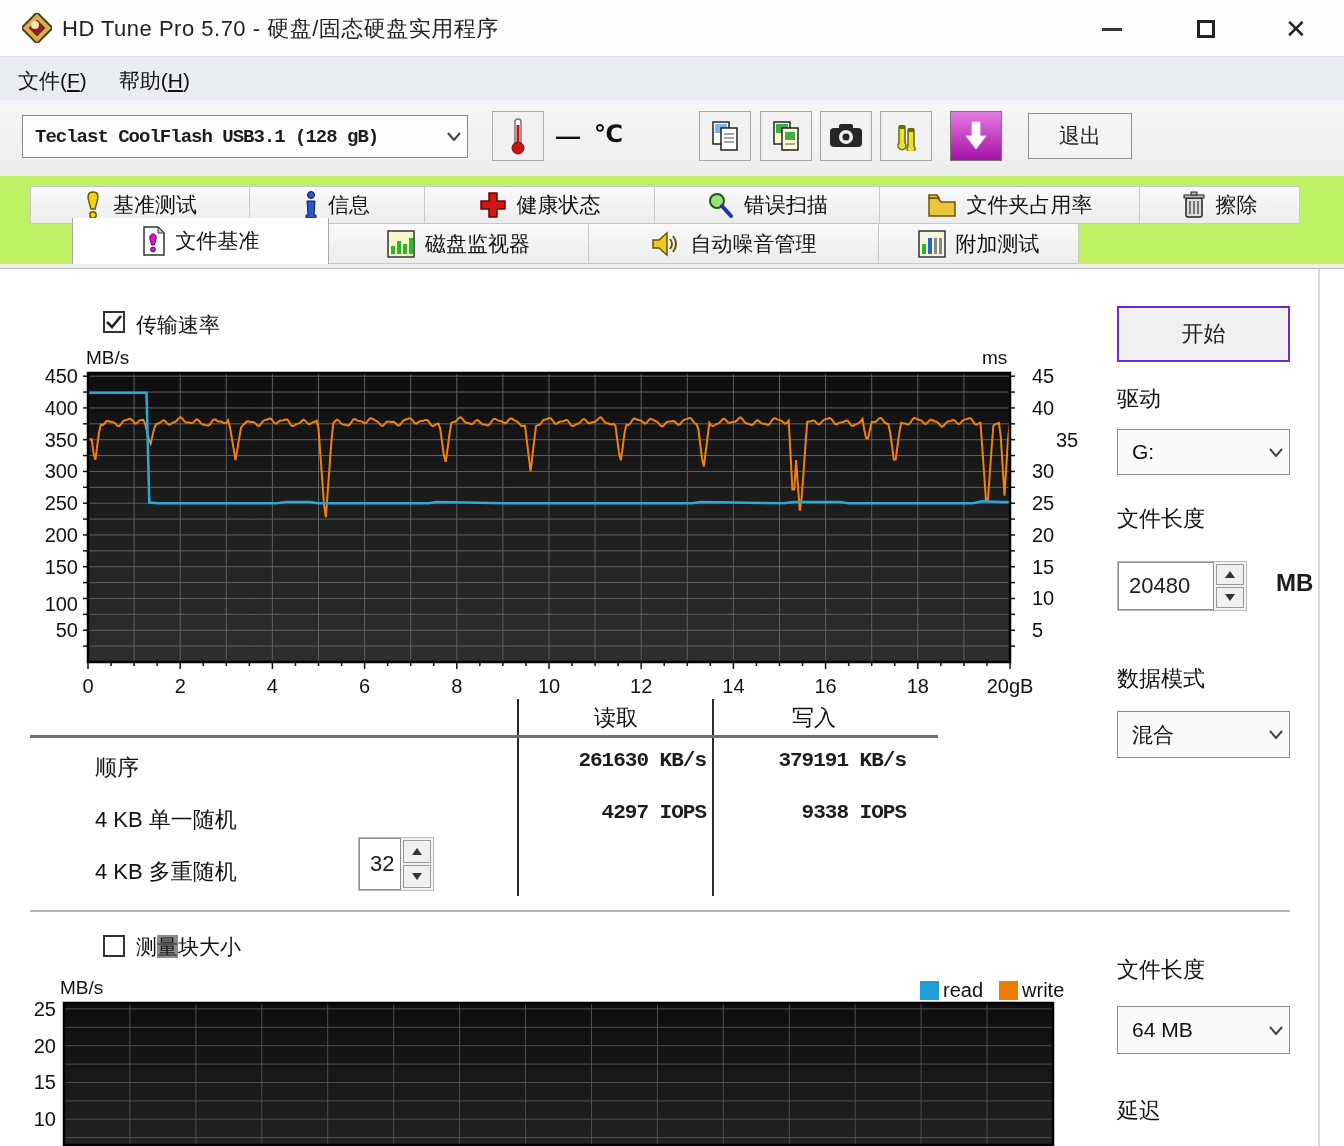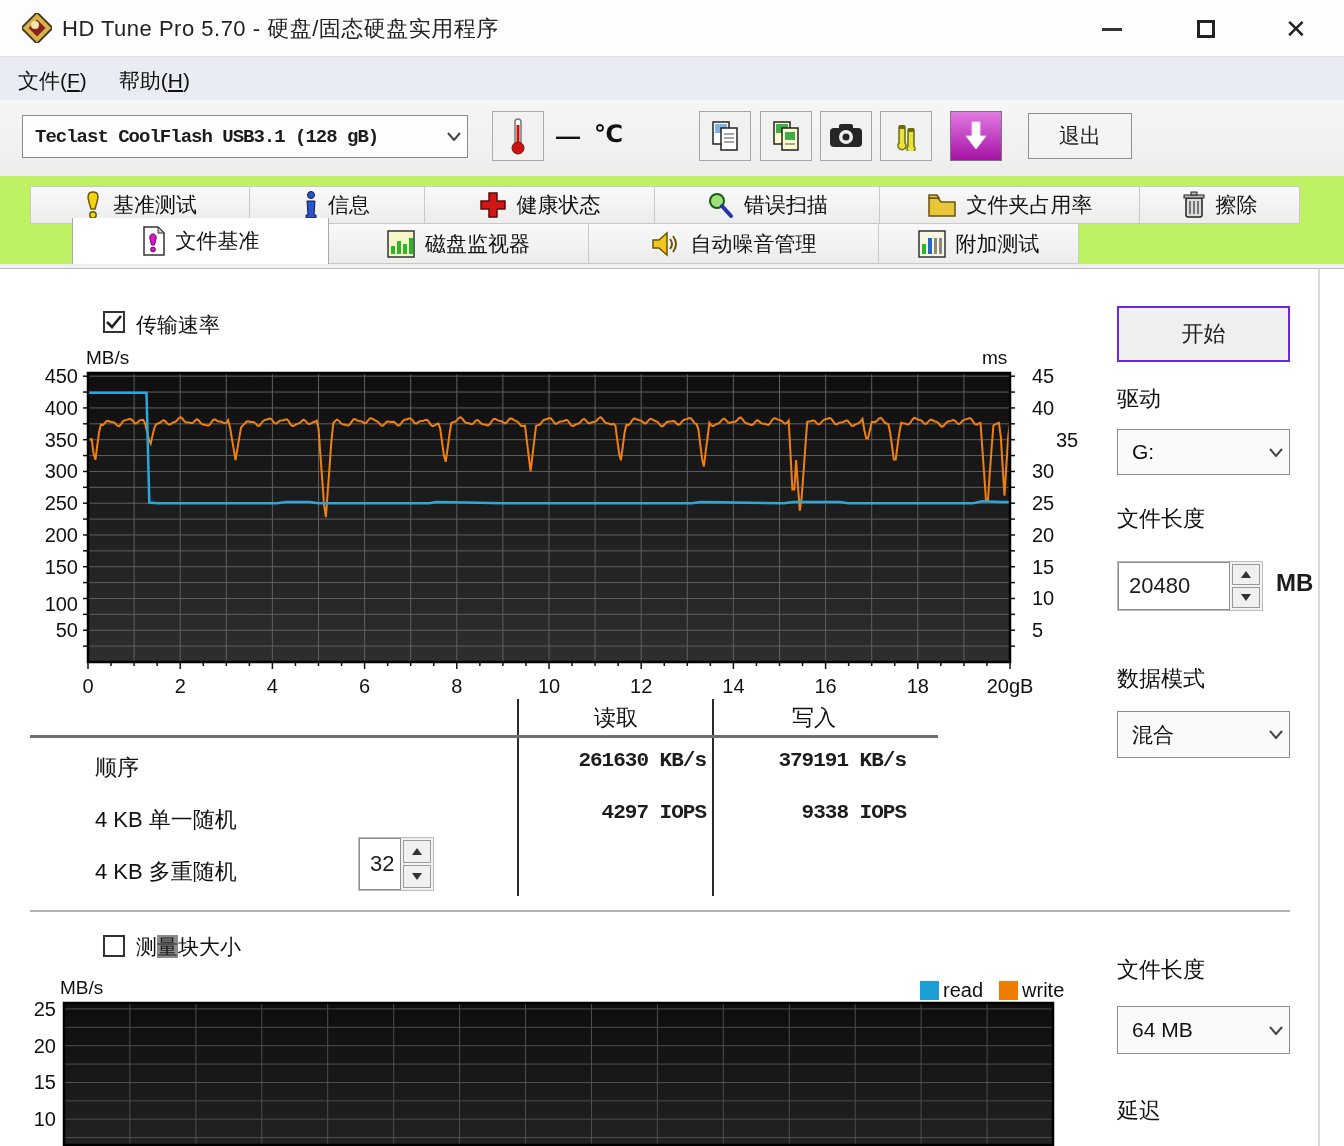--- a/index.html
+++ b/index.html
@@ -68,21 +68,21 @@
   #main-y2labels { left:1032px; top:102px; width:46px; height:302px; }
   #main-xlabels { left:80px; top:406px; width:1000px; height:28px; }
   #main-xlabels span { position:absolute; font-size:20px; color:#111; text-align:center; }
 
   .side-label { font-size:22px; color:#111; }
   #drive-label { left:1117px; top:115px; }
   #drive-dd { left:1117px; top:160px; width:173px; height:46px; }
   .dropdown { background:#fafafa; border:1px solid #8d8d8d; display:flex; align-items:center; }
   .dropdown .val { flex:1; padding-left:14px; font-size:21px; color:#111; }
   #filelen-label { left:1117px; top:235px; }
-  #filelen-spin { left:1117px; top:292px; width:146px; height:50px; border:1px solid #bbb; background:#f2f2f2; display:flex; }
+  #filelen-spin { left:1117px; top:292px; width:130px; height:50px; border:1px solid #bbb; background:#f2f2f2; display:flex; }
   .spin-num { background:#fff; border:1px solid #8d8d8d; flex:1; display:flex; align-items:center; padding-left:10px; font-size:22px; }
   .spin-btns { width:32px; display:flex; flex-direction:column; padding:2px; gap:2px; }
   .spin-btn { flex:1; background:#f0f0f0; border:1px solid #999; display:flex; align-items:center; justify-content:center; }
   .tri-up { width:0; height:0; border-left:5px solid transparent; border-right:5px solid transparent; border-bottom:7px solid #333; }
   .tri-dn { width:0; height:0; border-left:5px solid transparent; border-right:5px solid transparent; border-top:7px solid #333; }
   #filelen-unit { left:1252px; top:300px; font-size:24px; font-weight:bold;margin-left:24px; }
   #datamode-label { left:1117px; top:395px; }
   #datamode-dd { left:1117px; top:442px; width:173px; height:47px; }
 
   

